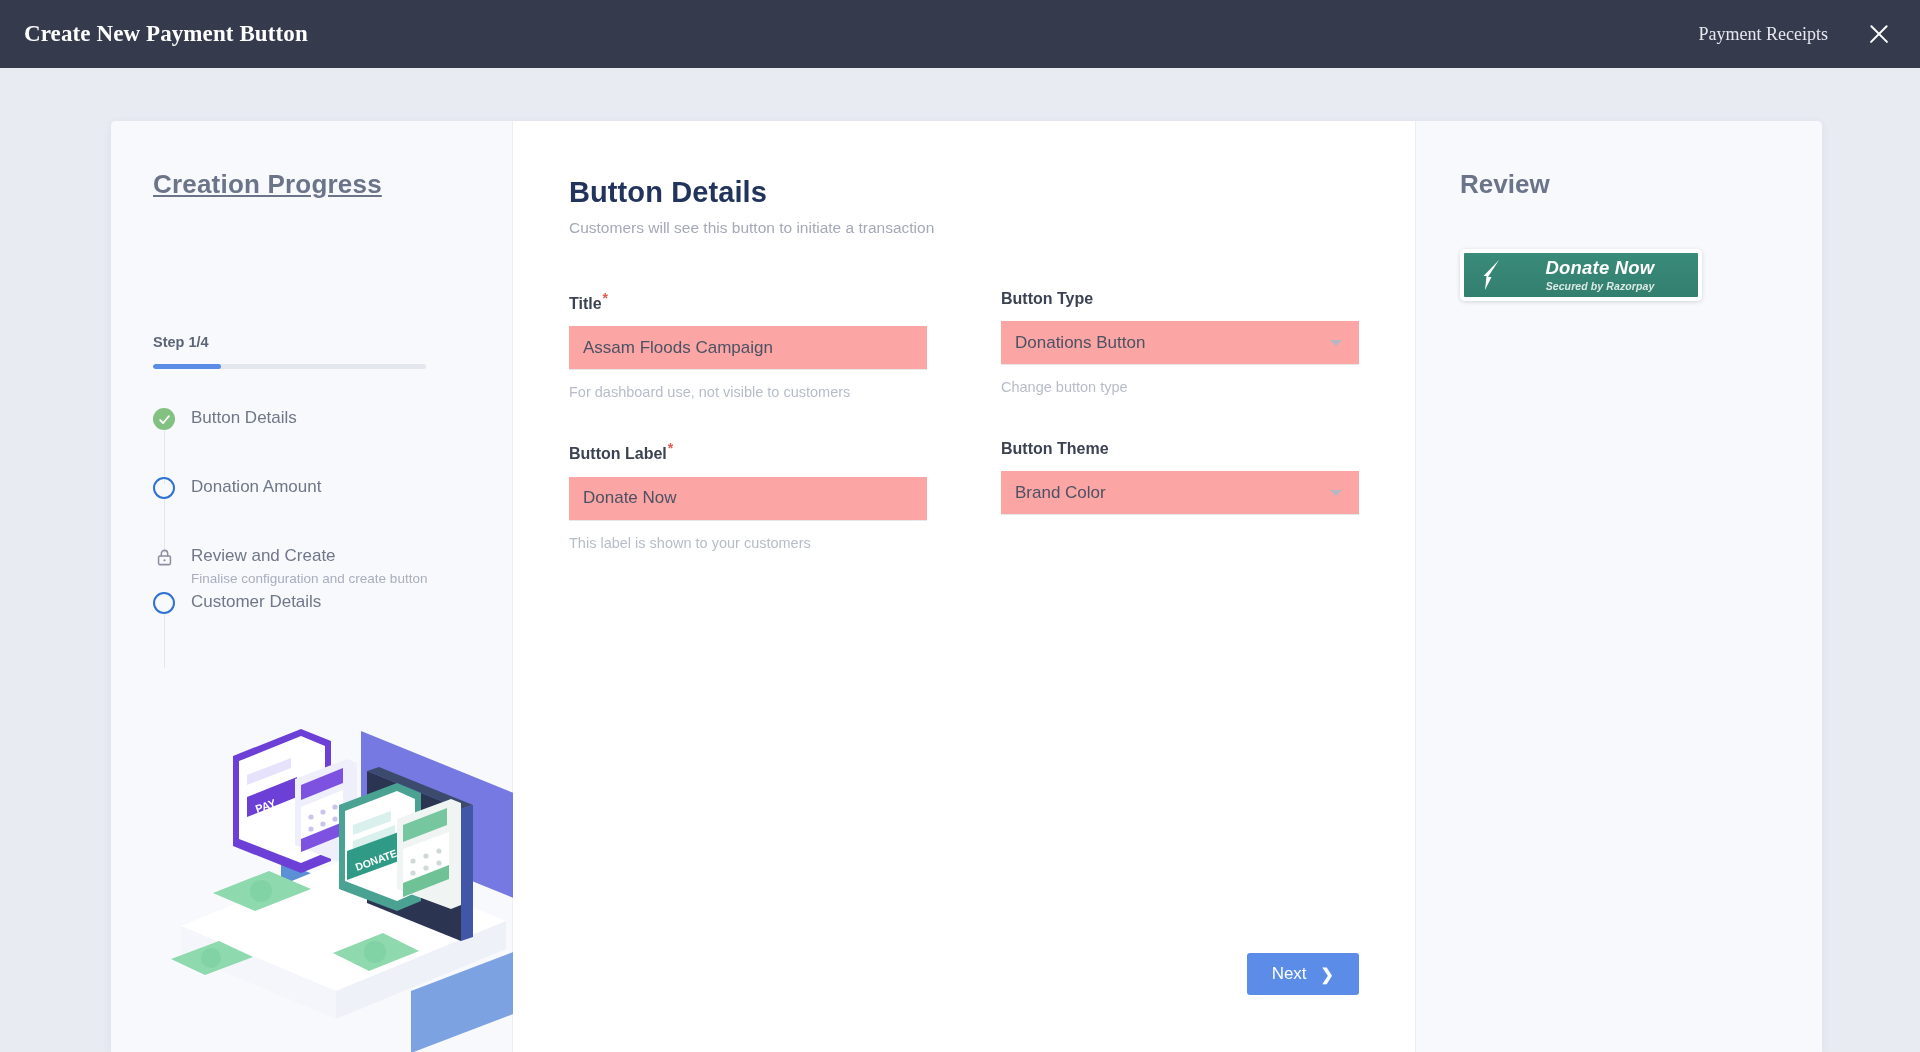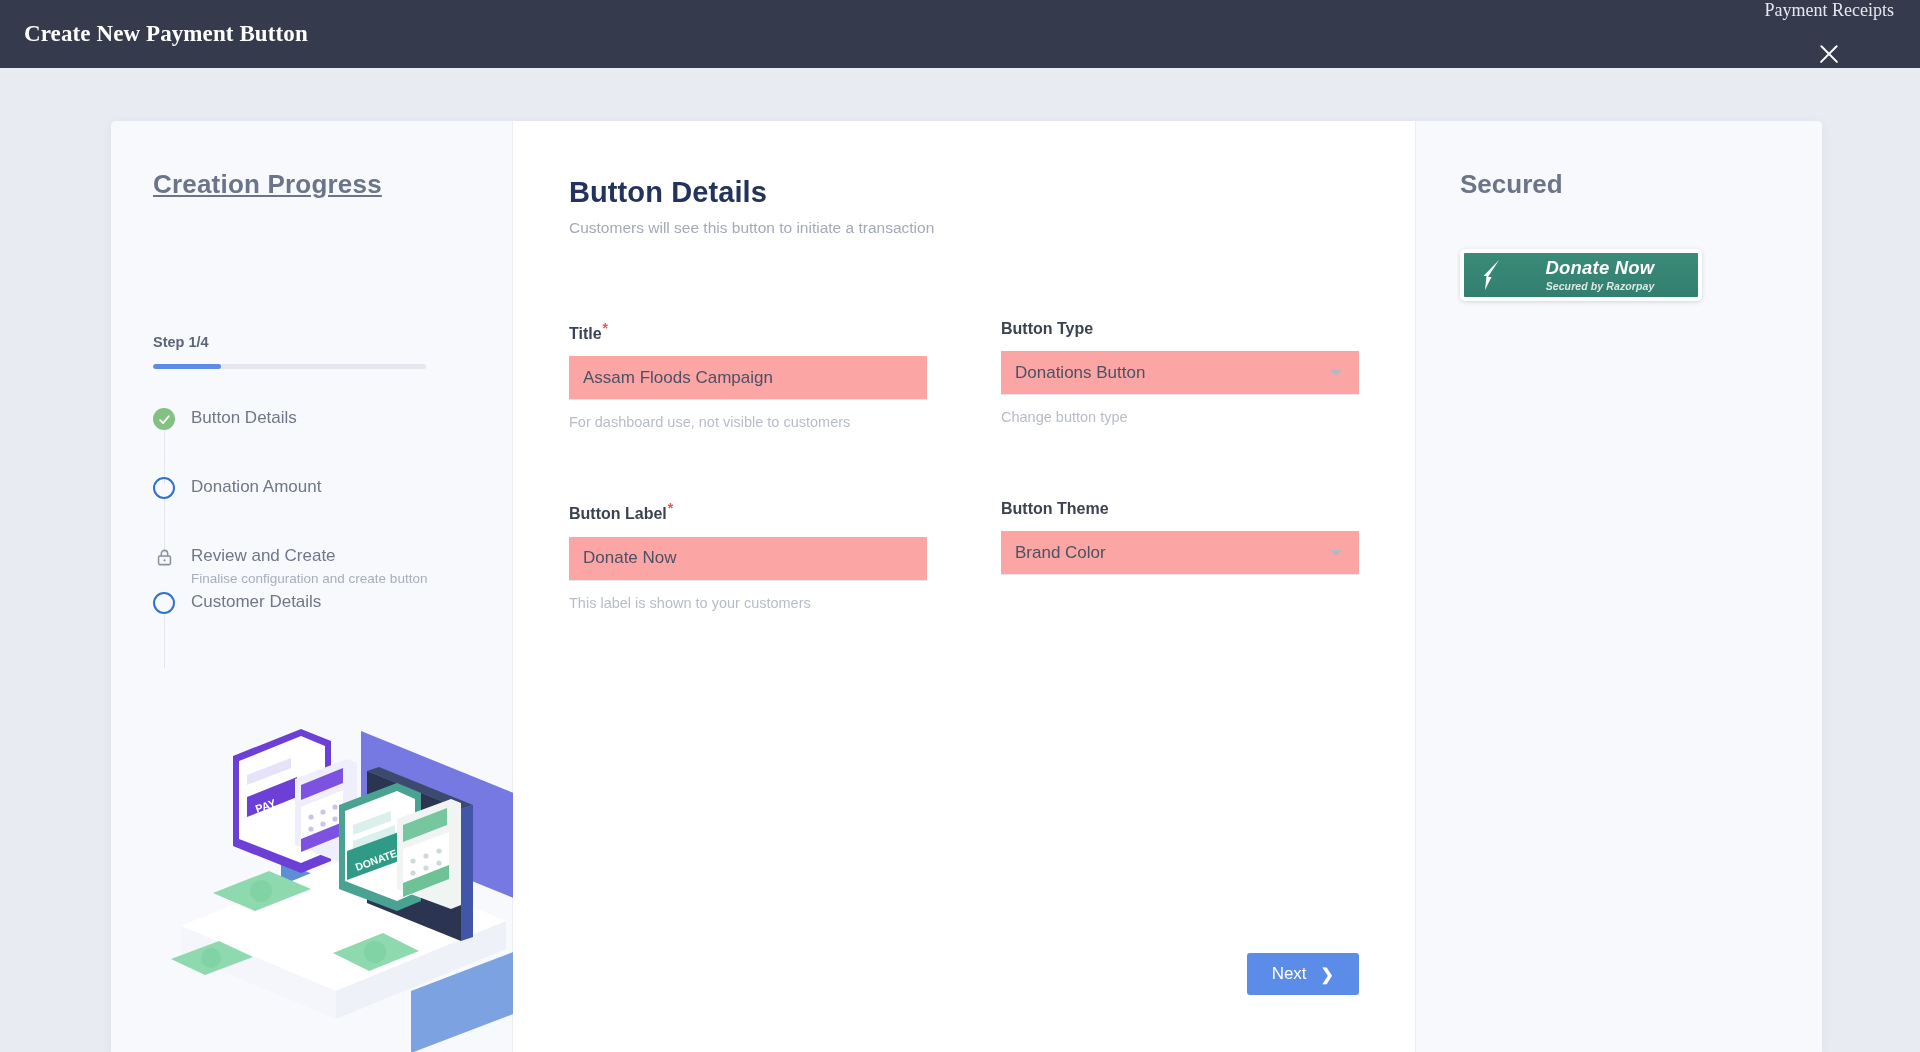--- a/index.html
+++ b/index.html
@@ -15,21 +15,21 @@
     position: absolute; left: 0; top: 0; width: 1920px; height: 68px;
     background: #353a4d;
     display: flex; align-items: center; font-family: Liberation Serif, serif;
   }
   .topbar-title {
     position: absolute; left: 24px; top: 50%; transform: translateY(-50%);
     color: #ffffff; font-size: 23px; font-weight: bold; letter-spacing: .1px;
   }
   .topbar-right {
     position: absolute; right: 0; top: 0; height: 68px;
-    display: flex; align-items: center; gap: 18px; padding-right: 26px; flex-direction: column;
+    display: flex; align-items: center; gap: 36px; padding-right: 26px;
   }
   .topbar-link {
     color: #e6e8ef; font-size: 18px; text-decoration: none;
   }
   .close-btn {
     width: 30px; height: 30px; position: relative; cursor: pointer;
   }
   .close-btn:before, .close-btn:after {
     content: ""; position: absolute; left: 3px; top: 14px;
     width: 24px; height: 2.4px; background: #ffffff; border-radius: 2px;
@@ -105,21 +105,21 @@
   }
   .form-title { font-size: 29px; font-weight: bold; color: #22335c; letter-spacing: .1px; }
   .form-sub { font-size: 15.5px; color: #a3a9b8; margin-top: 10px; }
 
   .grid {
     margin-top: 53px;
     display: grid; grid-template-columns: 358px 1fr;
     column-gap: 74px; row-gap: 40px; max-width: 800px;
   }
   .field-label {
-    font-size: 16px; font-weight: bold; color: #3b4251; margin-bottom: 13px; margin-top: 30px;
+    font-size: 16px; font-weight: bold; color: #3b4251; margin-bottom: 13px;
   }
   .req { color: #e05a52; font-size: 14px; vertical-align: super; margin-left: 1px; }
   .input-wrap { position: relative; }
   .input-box {
     width: 100%; height: 44px;
     background: #fca5a5; border: none; border-bottom: 1px solid #e5e7ed;
     font-family: Liberation Sans, sans-serif;
     font-size: 17px; color: #4b5263; padding: 0 14px; outline: none;
   }
   .input-box::placeholder { color: #b6bbc8; }
@@ -376,21 +376,21 @@
       </div>
     </div>
 
     <button class="next-btn">
       <span>Next</span>
       <span class="chev">❯</span>
     </button>
   </div>
 
   <div class="preview-col">
-    <div class="preview-title">Secured</div>
+    <div class="preview-title">Review</div>
     <div class="preview-btn">
       <svg class="rzp-mark" viewBox="0 0 24 30">
         <polygon points="20,0 9,17 12.5,17 6,30 7.5,16 4.5,16" fill="#ffffff"></polygon>
       </svg>
       <span class="pv-text">
         <span class="pv-label">Donate Now</span>
         <span class="pv-secured">Secured by Razorpay</span>
       </span>
     </div>
   </div>

